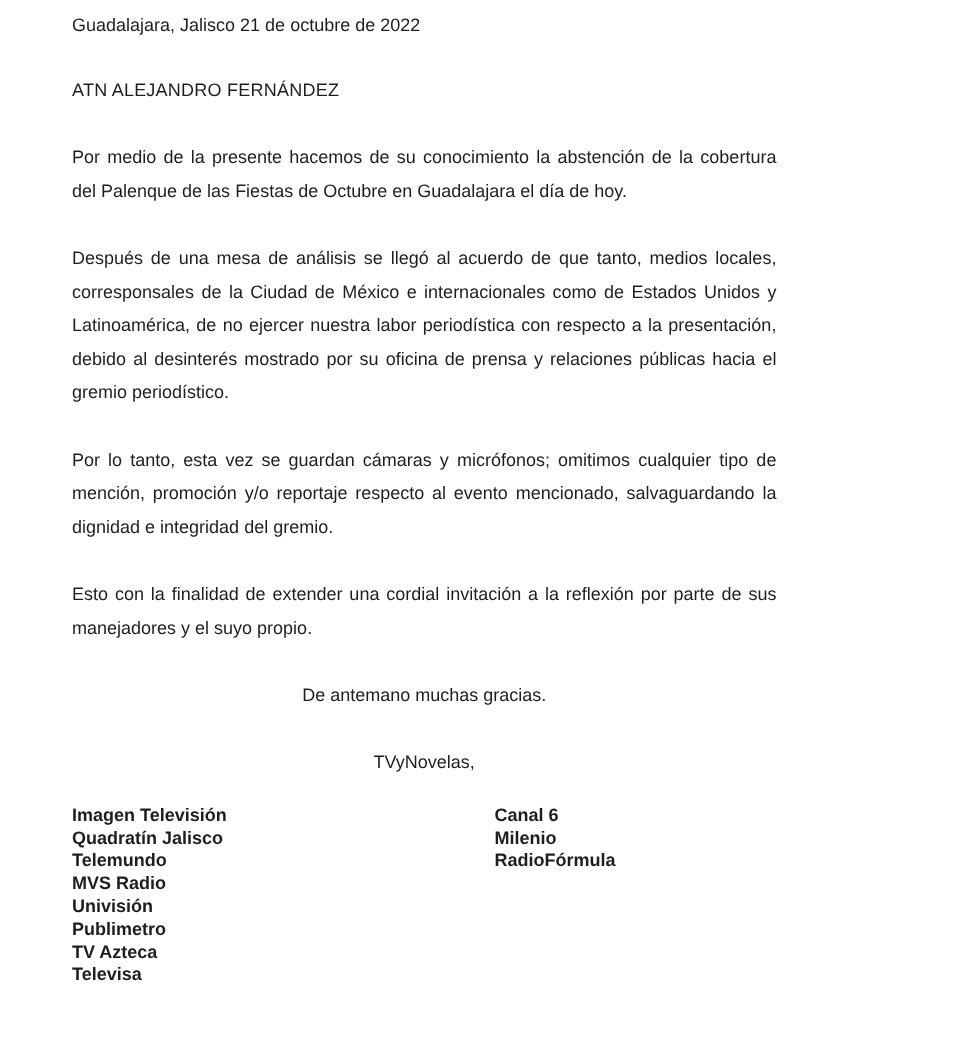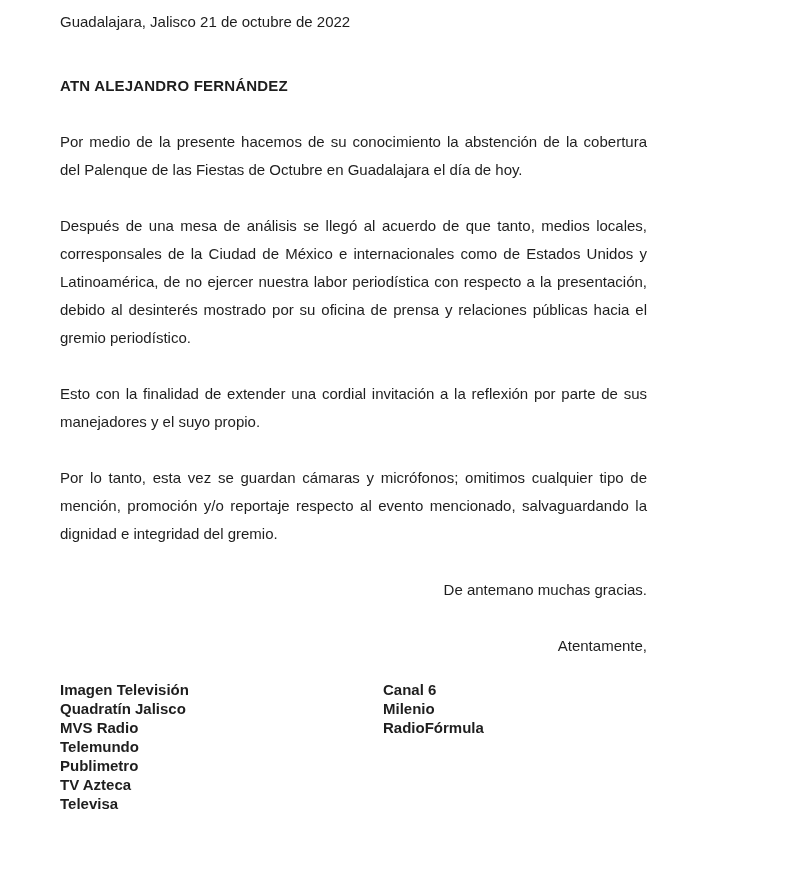--- a/index.html
+++ b/index.html
@@ -17,37 +17,38 @@
     font-family: "Liberation Sans", "DejaVu Sans", sans-serif;
     font-size: 15px;
     padding: 8px 140px 11px 60px;
     overflow: hidden;
   }
   .date-line {
     line-height: 28px;
     text-align: left;
   }
   .recipient-line {
-    margin-top: 36px;
+    margin-top: 26px;
     line-height: 28px;
-    font-weight: bold;
+    font-weight: normal;
     letter-spacing: 0.2px;
   }
   .para {
     margin: 28px 13px 0 0;
     line-height: 28px;
     text-align: justify;
   }
   .para.nojust {
-    text-align: right;
+    text-align: center;
   }
   .signatories {
     display: flex;
     margin-top: 20px;
     font-weight: bold;
+    gap: 29px;
   }
   .signatories .col-left {
     width: 323px;
     flex: 0 0 auto;
   }
   .signatories .col-right {
     flex: 1 1 auto;
   }
   .signatory {
     line-height: 19px;
@@ -60,34 +61,35 @@
 <div class="page">
 
   <div class="date-line">Guadalajara, Jalisco 21 de octubre de 2022</div>
 
   <div class="recipient-line">ATN ALEJANDRO FERNÁNDEZ</div>
 
   <p class="para">Por medio de la presente hacemos de su conocimiento la abstención de la cobertura del Palenque de las Fiestas de Octubre en Guadalajara el día de hoy.</p>
 
   <p class="para">Después de una mesa de análisis se llegó al acuerdo de que tanto, medios locales, corresponsales de la Ciudad de México e internacionales como de Estados Unidos y Latinoamérica, de no ejercer nuestra labor periodística con respecto a la presentación, debido al desinterés mostrado por su oficina de prensa y relaciones públicas hacia el gremio periodístico.</p>
 
+  <p class="para">Por lo tanto, esta vez se guardan cámaras y micrófonos; omitimos cualquier tipo de mención, promoción y/o reportaje respecto al evento mencionado, salvaguardando la dignidad e integridad del gremio.</p>
+
   <p class="para">Esto con la finalidad de extender una cordial invitación a la reflexión por parte de sus manejadores y el suyo propio.</p>
-
-  <p class="para">Por lo tanto, esta vez se guardan cámaras y micrófonos; omitimos cualquier tipo de mención, promoción y/o reportaje respecto al evento mencionado, salvaguardando la dignidad e integridad del gremio.</p>
 
   <p class="para nojust">De antemano muchas gracias.</p>
 
-  <p class="para nojust">Atentamente,</p>
+  <p class="para nojust">TVyNovelas,</p>
 
   <div class="signatories">
     <div class="col-left">
       <div class="signatory">Imagen Televisión</div>
       <div class="signatory">Quadratín Jalisco</div>
+      <div class="signatory">Telemundo</div>
       <div class="signatory">MVS Radio</div>
-      <div class="signatory">Telemundo</div>
+      <div class="signatory">Univisión</div>
       <div class="signatory">Publimetro</div>
       <div class="signatory">TV Azteca</div>
       <div class="signatory">Televisa</div>
     </div>
     <div class="col-right">
       <div class="signatory">Canal 6</div>
       <div class="signatory">Milenio</div>
       <div class="signatory">RadioFórmula</div>
     </div>
   </div>

